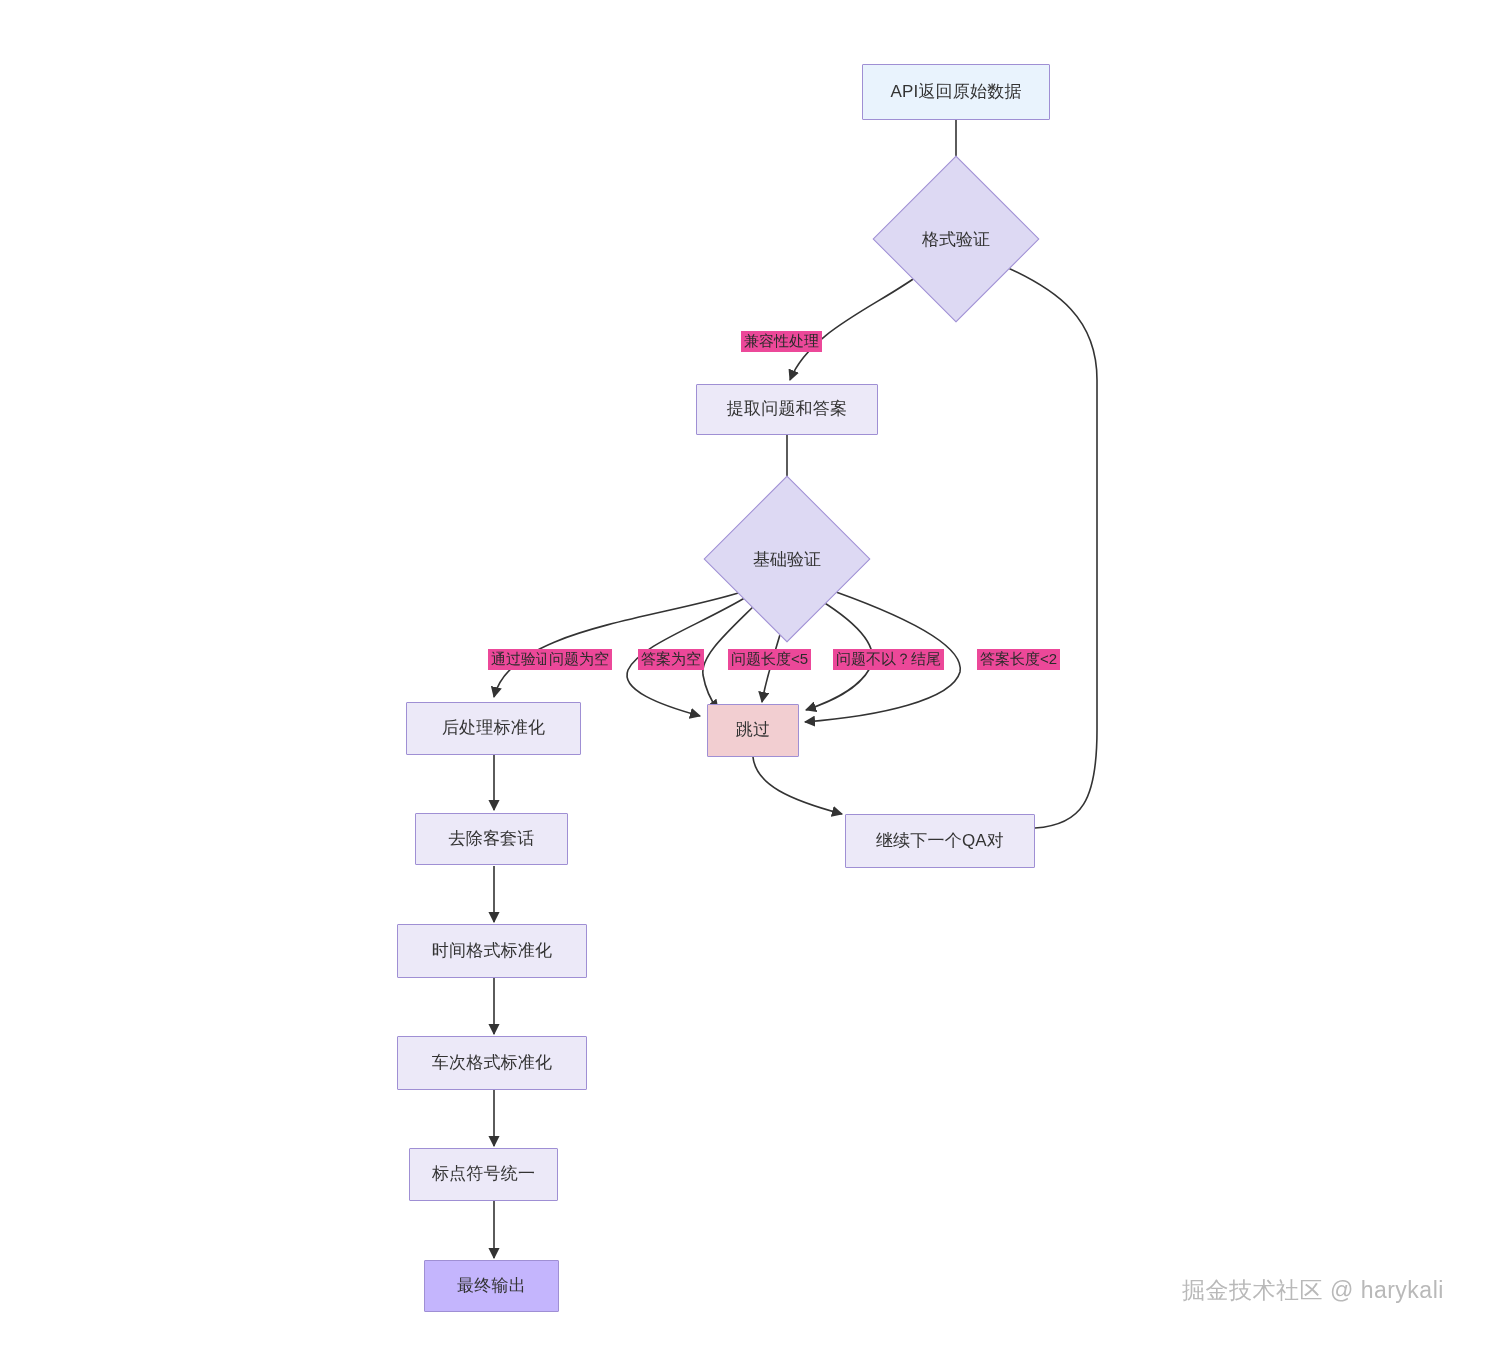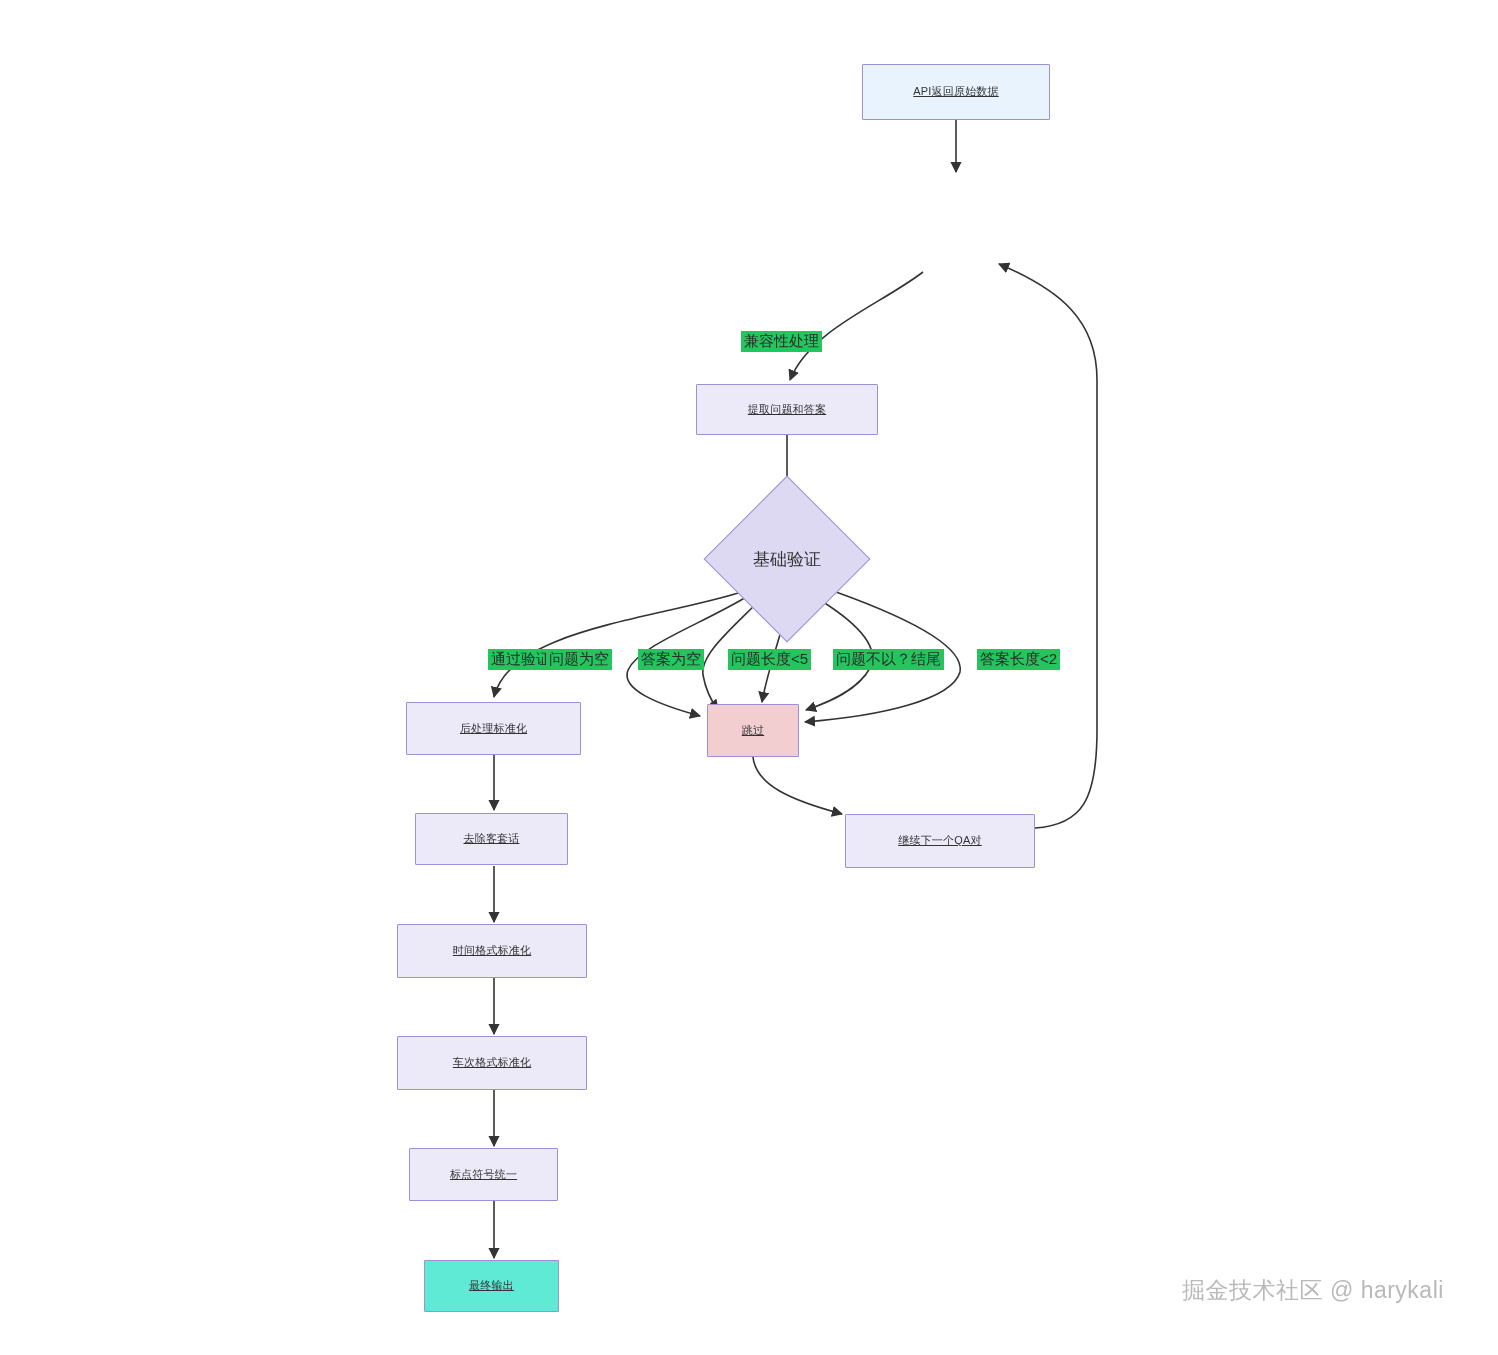--- a/index.html
+++ b/index.html
@@ -21,34 +21,33 @@
     width: 1498px;
     height: 1355px;
     pointer-events: none;
   }
   .node {
     position: absolute;
     display: flex;
     align-items: center;
     justify-content: center;
     text-align: left;
-    font-size: 11px;
+    font-size: 17px;
     color: #333333;
     line-height: 1.2;
     letter-spacing: 0.2px;
-    text-decoration: underline;
   }
   .node.rect {
     border: 1px solid #9f8fd4;
     border-radius: 1px;
   }
   .fill-lavender { background: #ece9f8; }
   .fill-blue     { background: #e9f3fd; }
   .fill-pink     { background: #f2ced1; }
-  .fill-green    { background: #5eead4; }
+  .fill-green    { background: #c4b5fd; }
 
   .diamond-wrap {
     position: absolute;
   }
   .diamond-shape {
     position: absolute;
     left: 0; top: 0;
     width: 100%; height: 100%;
     background: #ddd9f3;
     border: 1px solid #9f8fd4;
@@ -62,21 +61,21 @@
     align-items: center;
     justify-content: center;
     font-size: 17px;
     color: #333333;
     white-space: nowrap;
   }
   .edge-label {
     position: absolute;
     font-size: 15px;
     color: #2b2b2b;
-    background: #22c55e;
+    background: #ec4899;
     padding: 1px 3px;
     white-space: nowrap;
     line-height: 1.25;
   }
   .watermark {
     position: absolute;
     font-size: 23px;
     color: #b9b9b9;
     white-space: nowrap;
     letter-spacing: 0.5px;
@@ -126,20 +125,24 @@
       <path d="M 494 1090 L 494 1146"></path>
 
       <path d="M 494 1201 L 494 1258"></path>
     </g>
   </svg>
 
   <div class="node rect fill-blue" style="left:862px; top:64px; width:188px; height:56px;">
     <span>API返回原始数据</span>
   </div>
 
+  <div class="diamond-wrap" style="left:897px; top:180px; width:118px; height:118px;">
+    <div class="diamond-shape"></div>
+    <div class="diamond-label">格式验证</div>
+  </div>
 
   <div class="node rect fill-lavender" style="left:696px; top:384px; width:182px; height:51px;">
     <span>提取问题和答案</span>
   </div>
 
   <div class="diamond-wrap" style="left:728px; top:500px; width:118px; height:118px;">
     <div class="diamond-shape"></div>
     <div class="diamond-label">基础验证</div>
   </div>
 

